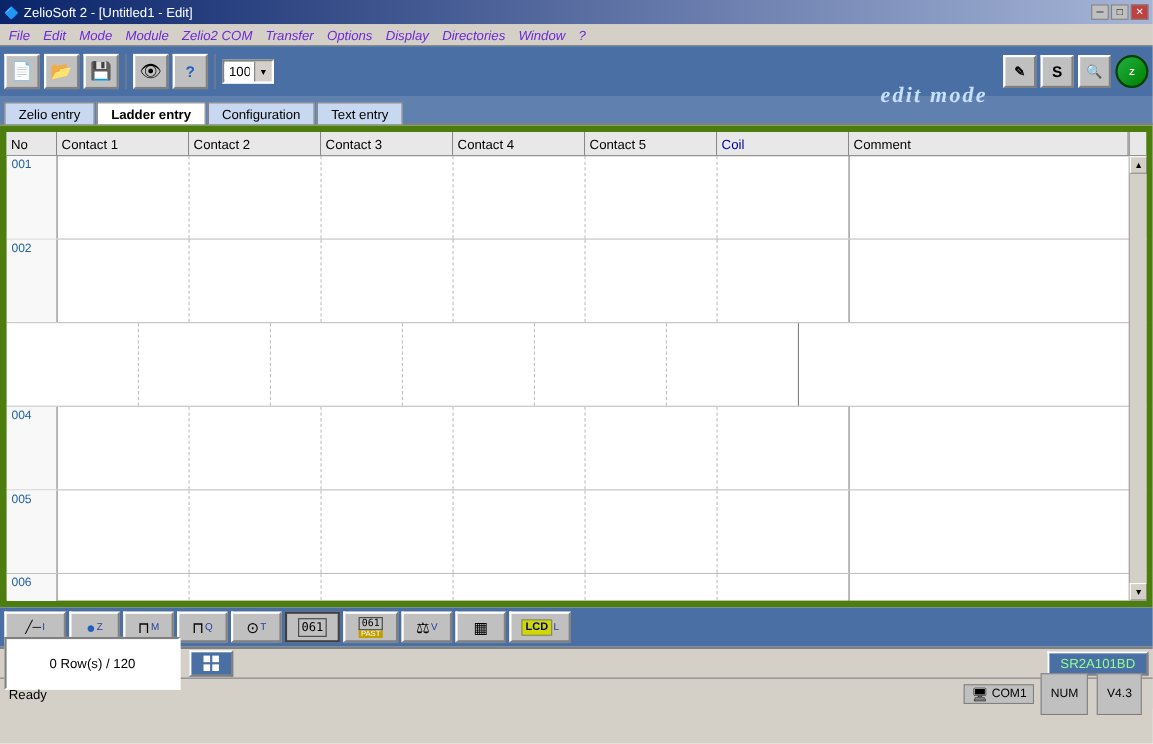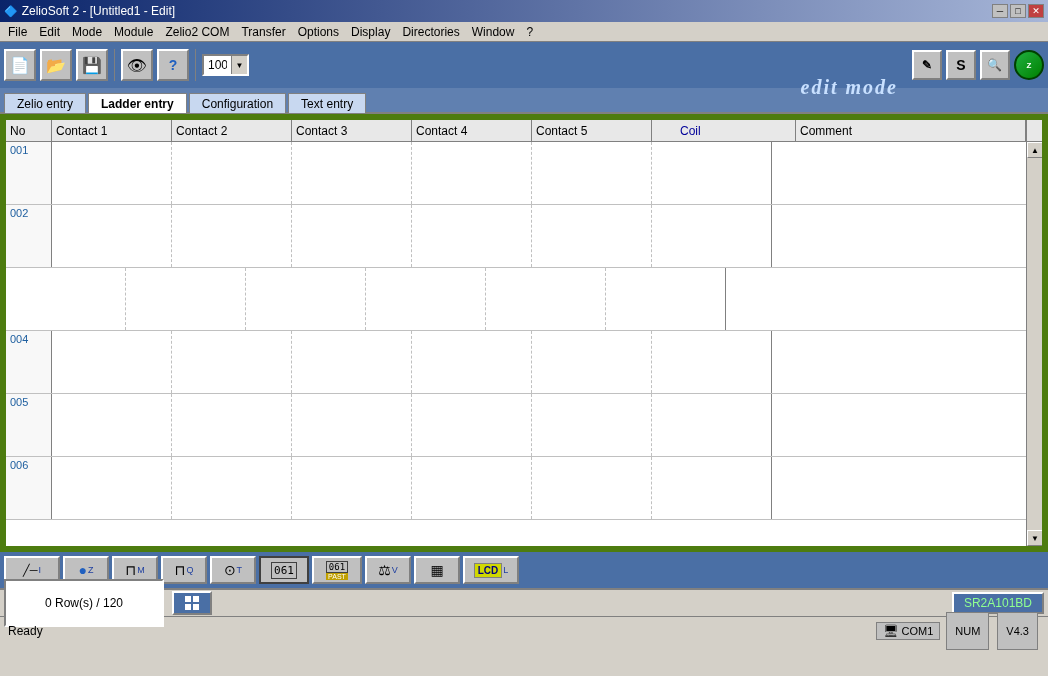--- a/index.html
+++ b/index.html
@@ -32,21 +32,22 @@
       display: flex;
       align-items: center;
       padding: 0 2px;
       border-bottom: 1px solid #808080;
       gap: 0;
     }
     .menu-item {
       padding: 0 6px;
       cursor: pointer;
       font-size: 12px;
-      color: #000000;
+      color: #6d28d9;
+      font-style: italic;
     }
 
     
     #toolbar {
       background: #4a6fa5;
       height: 46px;
       display: flex;
       align-items: center;
       padding: 2px 4px;
       gap: 4px;
@@ -138,32 +139,32 @@
       width: 46px; min-width: 46px; border-right: 1px solid #808080;
       display: flex; align-items: center; padding-left: 4px;
       font-size: 12px; font-weight: normal; background: #e8e8e8;
     }
     .col-header {
       border-right: 1px solid #808080;
       display: flex; align-items: center; padding-left: 4px;
       font-size: 12px; background: #e8e8e8; flex-shrink: 0;
     }
     .col-contact { width: 120px; }
-    .col-coil { width: 120px; color: #000080; margin-left: 24px; }
+    .col-coil { width: 120px; color: #000080; }
     .col-comment { flex: 1; }
 
     
     #grid-body {
       flex: 1;
       overflow-y: auto;
       overflow-x: hidden;
     }
     .grid-row {
       display: flex;
-      height: 63px;
+      height: 76px;
       border-bottom: 1px solid #c0c0c0;
       justify-content: flex-end;
     }
     .row-no {
       width: 46px; min-width: 46px;
       border-right: 1px solid #808080;
       display: flex; align-items: flex-start;
       padding: 2px 4px;
       font-size: 11px; color: #2060a0;
       background: #f8f8f8;

